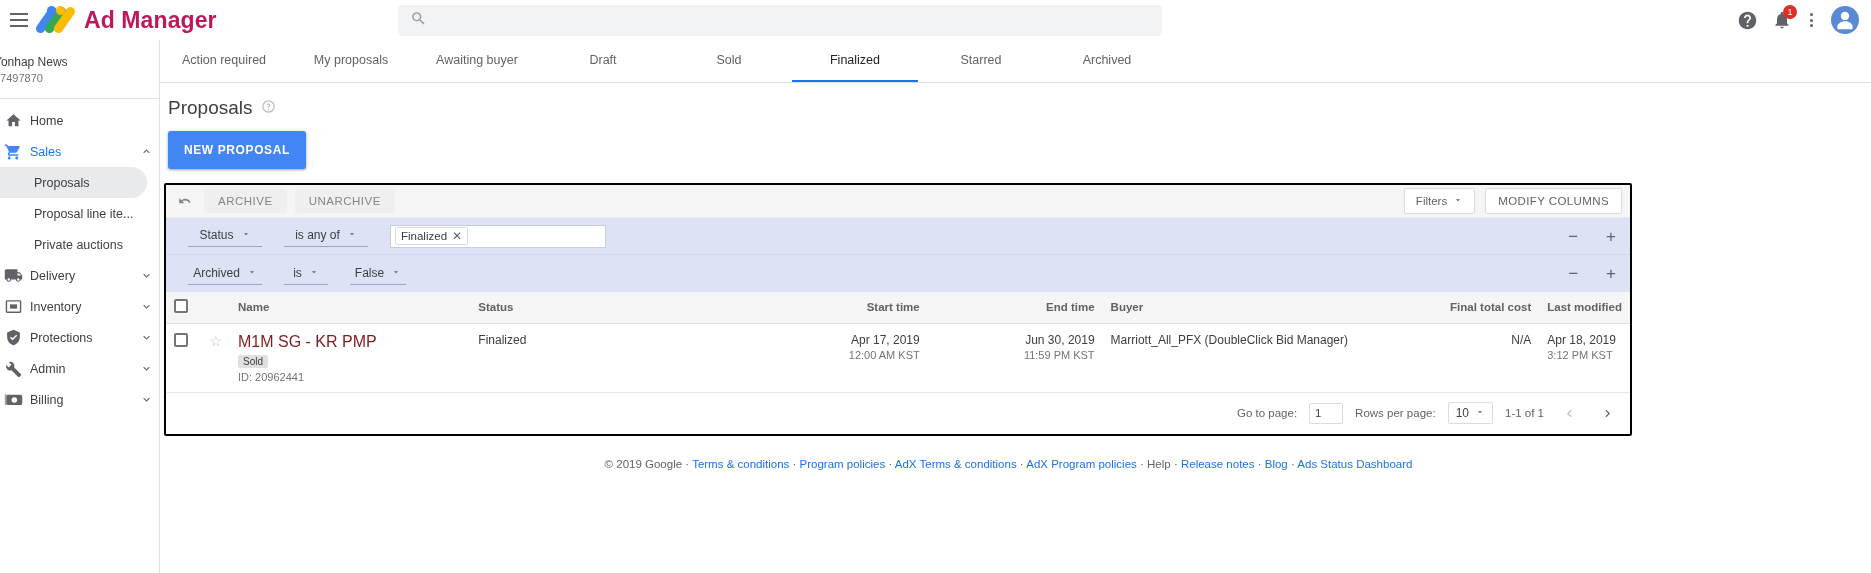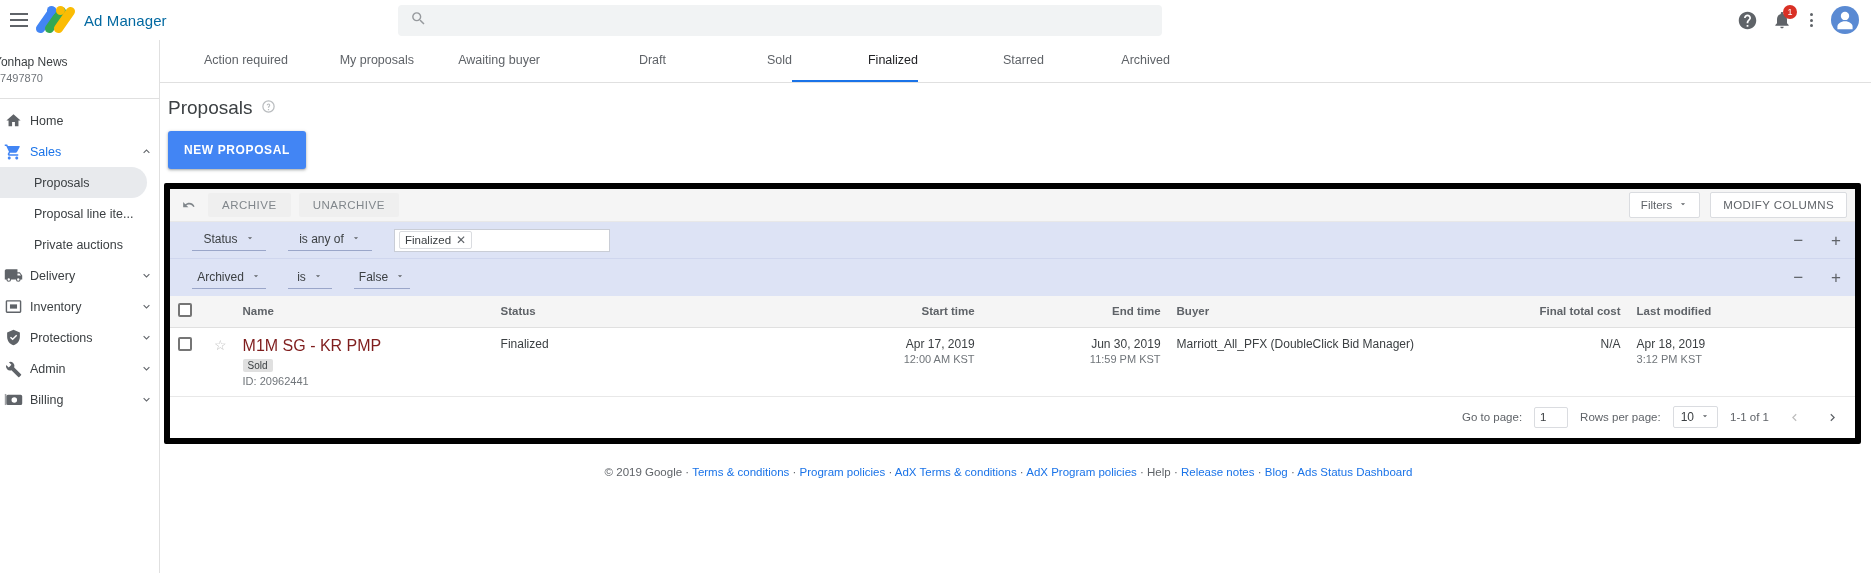--- a/index.html
+++ b/index.html
@@ -33,21 +33,21 @@
   .admgr-logo .b1 { left: 2px;  top: 0; background: #4285F4; }
   .admgr-logo .b2 { left: 11px; top: 0; background: #34A853; }
   .admgr-logo .b3 { left: 20px; top: 0; background: #FBBC04; }
   .admgr-logo .cap {
     position: absolute; width: 9px; height: 9px; border-radius: 50%;
   }
   .admgr-logo .c1 { left: 7px;  top: 1px;  background: #4285F4; }
   .admgr-logo .c2 { left: 16px; top: 1px;  background: #FBBC04; }
 
   .app-title {
-    font-size: 15px; color: #0369a1; font-weight: 400; letter-spacing: .1px;
+    font-size: 23px; color: #be185d; font-weight: 700; letter-spacing: .1px;
     white-space: nowrap;
   }
 
   .searchbar {
     position: absolute; left: 398px; top: 5px;
     width: 764px; height: 31px;
     background: #f1f3f4; border-radius: 4px;
     display: flex; align-items: center;
   }
   .search-ico { margin-left: 12px; opacity: .62; }
@@ -107,21 +107,21 @@
   }
 
   
   .tabstrip {
     position: absolute; top: 40px; left: 160px; width: 1711px; height: 43px;
     background: #fff; border-bottom: 1px solid #e0e0e0;
     display: flex; align-items: flex-end;
   }
   .tab {
     font-size: 12.5px; color: #5f6368; height: 43px; line-height: 43px;
-    cursor: pointer; white-space: nowrap; text-align: right; position: relative;
+    cursor: pointer; white-space: nowrap; text-align: center; position: relative;
   }
   .tab.active { color: #202124; font-weight: 400; }
   .tab.active:after {
     content: ""; position: absolute; left: 0; right: 0; bottom: 0; height: 2.5px;
     background: #1a73e8;
   }
   .tab .caret { display: inline-block; margin-left: 6px; vertical-align: middle; }
 
   
   .main {
@@ -137,22 +137,22 @@
   .new-btn {
     margin: 12px 0 0 4px;
     display: inline-block; background: #4285f4; color: #fff;
     font-size: 12px; font-weight: bold; letter-spacing: .6px;
     padding: 12px 16px; border-radius: 3px; border: none; cursor: pointer;
     box-shadow: 0 1px 2px rgba(60,64,67,.3), 0 1px 3px 1px rgba(60,64,67,.15);
     font-family: "Liberation Sans", sans-serif;
   }
 
   .card {
-    margin: 14px 4px 0 4px; width: 1697px;
-    border: 6px solid #000000; border-radius: 2px; background: #fff;
+    margin: 14px 4px 0 4px; width: 1468px;
+    border: 2px solid #000000; border-radius: 2px; background: #fff;
   }
   .card-toolbar {
     height: 33px; background: #f5f5f5; border-bottom: 1px solid #e8e8e8;
     display: flex; align-items: center; padding: 0 8px; gap: 8px;
   }
   .tool-ico { width: 22px; display: flex; justify-content: center; color: #80868b; cursor: pointer; }
   .flat-btn {
     background: #efefef; border: none; border-radius: 2px;
     font-size: 11.5px; color: #80868b; letter-spacing: .5px;
     padding: 6px 14px; cursor: pointer; font-family: "Liberation Sans", sans-serif;

